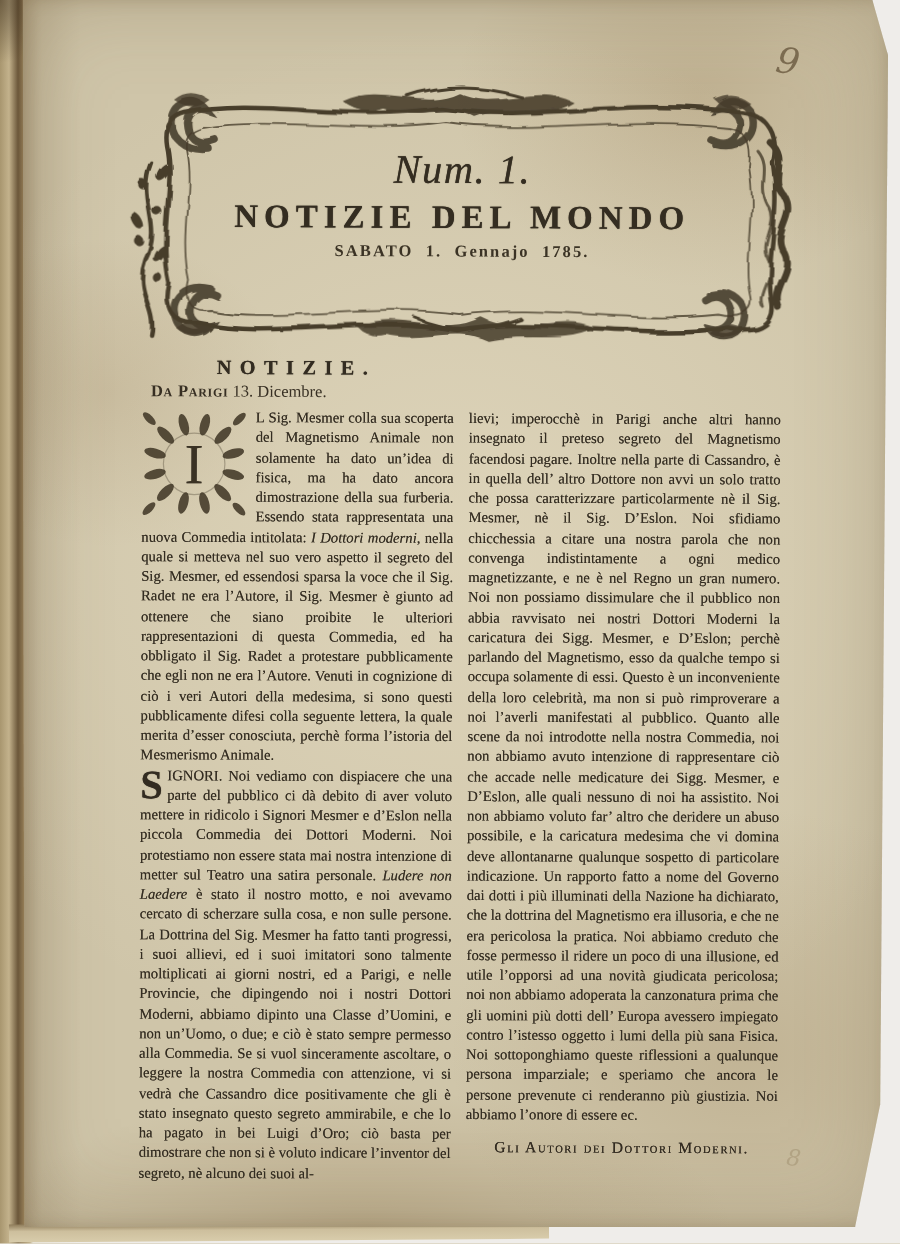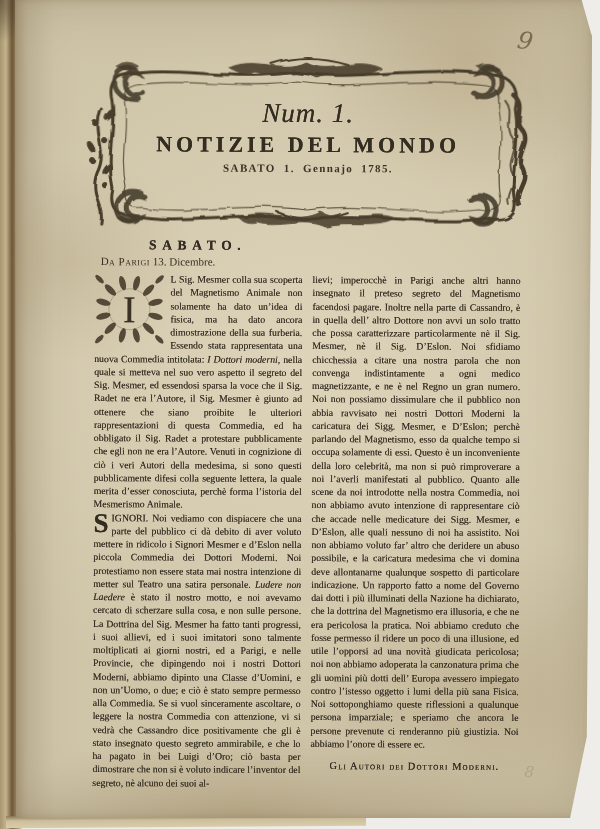--- a/index.html
+++ b/index.html
@@ -71,21 +71,21 @@
     color:#3b3325;
   }
 
   
   .article{position:absolute;left:80px;top:238px;width:426px;color:#342d22;}
   .section-head{
     width:206px;text-align:center;font-size:13.5px;letter-spacing:.42em;
     font-weight:bold;color:#332c21;text-shadow:0 0 .5px #332c21;
   }
   .dateline{width:206px;margin-top:2px;font-size:11px;padding-left:6px;color:#372f23;}
-  .sc{font-variant:small-caps;letter-spacing:.5px;}
+  .sc{font-variant:small-caps;letter-spacing:.5px;font-weight:bold;}
   .columns{display:flex;gap:10px;margin-top:5px;}
   .col{width:208px;font-size:9.8px;line-height:13.25px;text-align:justify;
        color:#332c21;text-shadow:0 0 .35px rgba(51,44,33,.7);}
   .col p{margin:0;}
   .col .it{font-style:italic;margin-top:40px;}
 
   
   .wreath{float:left;width:70px;height:70px;margin:2px 6px 1px 0;}
   .wreath svg{width:70px;height:70px;display:block;}
 
@@ -156,21 +156,21 @@
         </g>
       </svg>
       <div class="masthead-text">
         <div class="issue">Num. 1.</div>
         <div class="paper-title">NOTIZIE DEL MONDO</div>
         <div class="issue-date">SABATO 1. Gennajo 1785.</div>
       </div>
     </div>
 
     <div class="article">
-      <div class="section-head">SABATO.</div>
+      <div class="section-head">NOTIZIE.</div>
       <div class="dateline">
         <span class="sc">Da Parigi</span><span> 13. Dicembre.</span>
       </div>
 
       <div class="columns">
 
         <div class="col">
           <p>
             <span class="wreath">
               <svg viewBox="0 0 70 70">

